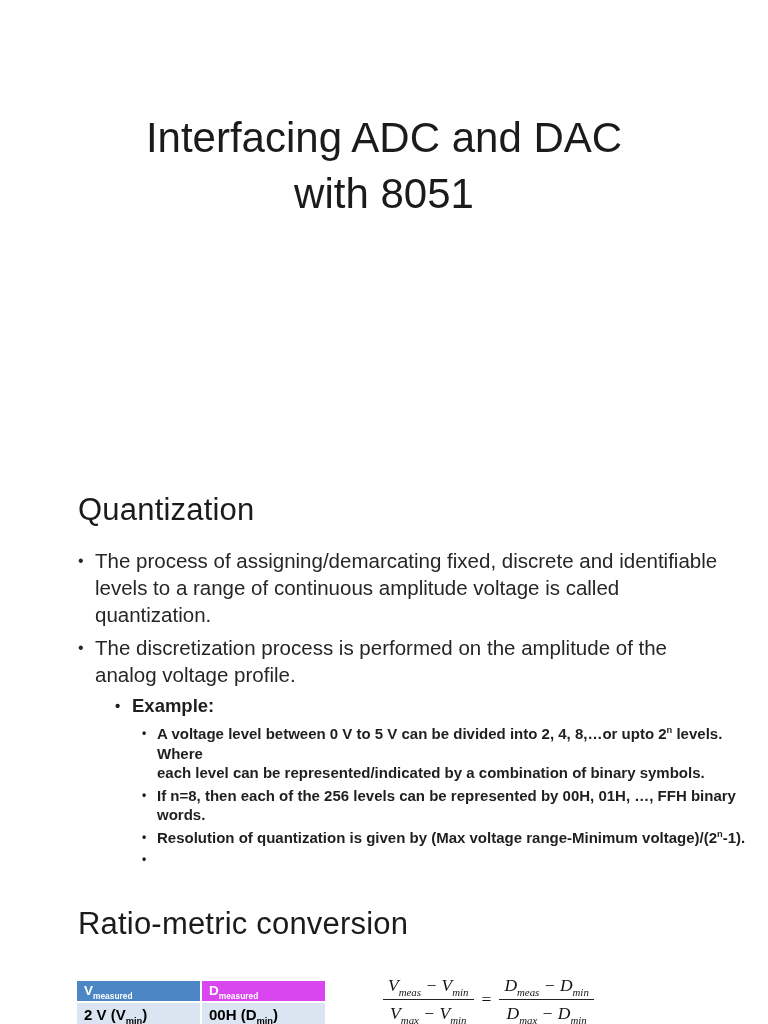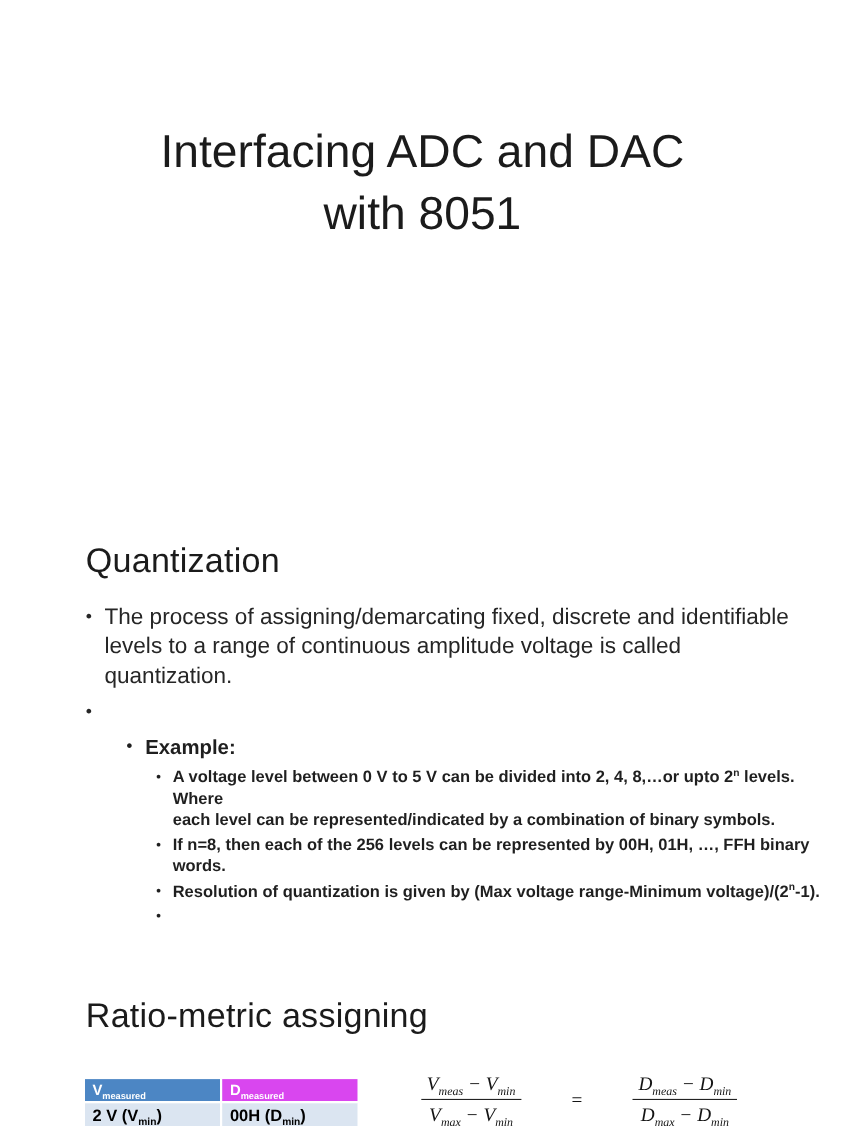--- a/index.html
+++ b/index.html
@@ -46,21 +46,21 @@
     width:125px; border:2px solid #ffffff;
     text-align:left; padding:2px 7px 3px; overflow:hidden; white-space:nowrap;margin-left:36px;
   }
   .vd-table th { font-size:13.5px; font-weight:700; height:22px; }
   .vd-table td { font-size:15px; font-weight:700; color:#000; height:26px; }
 
   .formula {
     position:absolute; top:975px; left:363px;
     display:flex; align-items:center;
     font-family:"Liberation Serif", serif; font-style:italic;
-    font-size:17.5px; color:#141414;gap:38px;
+    font-size:17.5px; color:#141414;
   }
   .frac { display:flex; flex-direction:column; text-align:center; }
   .frac .num { padding:0 5px 3px; border-bottom:1.6px solid #222; }
   .frac .den { padding:3px 5px 0; }
   .eq { margin:0 8px; font-style:normal; font-weight:400; }
 </style>
 </head>
 <body>
 
 <div class="page">
@@ -76,20 +76,22 @@
 
     <div class="li l1">
       <span class="marker">•</span>
       <span class="text">The process of assigning/demarcating fixed, discrete and identifiable
 levels to a range of continuous amplitude voltage is called
 quantization.</span>
     </div>
 
     <div class="li l1">
       <span class="marker">•</span>
+      <span class="text">The discretization process is performed on the amplitude of the
+analog voltage profile.</span>
     </div>
 
     <div class="li l2">
       <span class="marker">•</span>
       <span class="text">Example:</span>
     </div>
 
     <div class="li l3">
       <span class="marker">•</span>
       <span class="text"><span>A voltage level between 0 V to 5 V can be divided into 2, 4, 8,…or upto 2</span><sup>n</sup><span> levels. Where
@@ -105,21 +107,21 @@
       <span class="marker">•</span>
       <span class="text"><span>Resolution of quantization is given by (Max voltage range-Minimum voltage)/(2</span><sup>n</sup><span>-1).</span></span>
     </div>
 
     <div class="li l3">
       <span class="marker">•</span>
     </div>
 
   </div>
 
-  <h2 class="section-heading" id="ratio-heading">Ratio-metric assigning</h2>
+  <h2 class="section-heading" id="ratio-heading">Ratio-metric conversion</h2>
 
   <table class="vd-table">
     <thead>
       <tr>
         <th style="background-color: rgb(76, 134, 196); color: rgb(255, 255, 255);"><span>V</span><sub>measured</sub></th>
         <th style="background-color: #d946ef; color: rgb(255, 255, 255);"><span>D</span><sub>measured</sub></th>
       </tr>
     </thead>
     <tbody>
       <tr>

